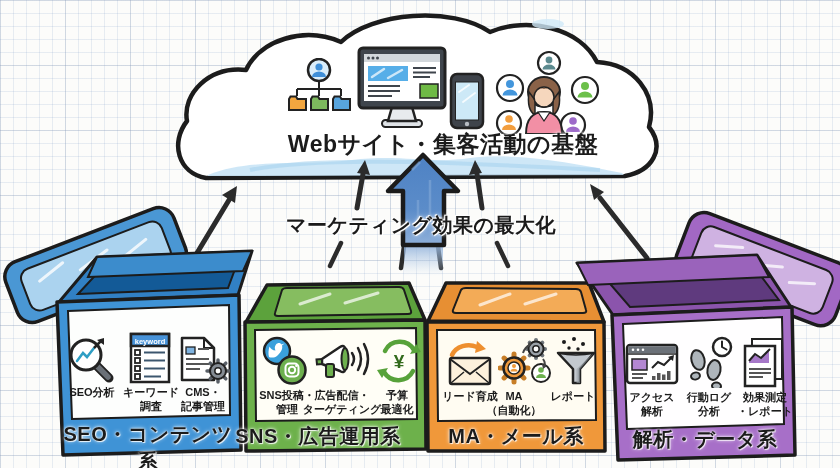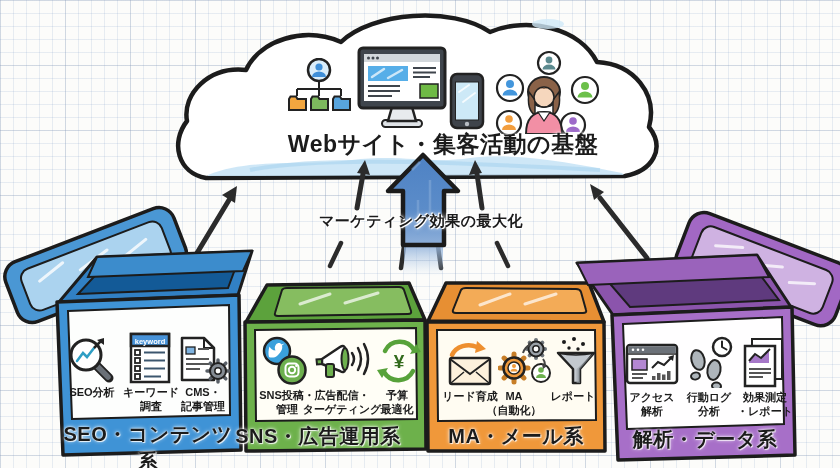--- a/index.html
+++ b/index.html
@@ -12,21 +12,21 @@
       linear-gradient(rgba(150,165,185,.28) 1px, transparent 1px),
       linear-gradient(90deg, rgba(130,160,200,.18) 1px, transparent 1px),
       linear-gradient(rgba(130,160,200,.18) 1px, transparent 1px);
     background-size:65px 65px,65px 65px,13px 13px,13px 13px;
     padding-left:44px;
   }
   .scene{position:absolute;left:0;top:0;z-index:1;}
   .txt{position:absolute;z-index:3;color:#1b1b1b;text-align:center;}
   .cloud-title{font-size:23px;font-weight:bold;letter-spacing:.5px;
     text-shadow:0 0 3px #fff,0 0 5px #fff;}
-  .center-label{font-size:15px;font-weight:bold;letter-spacing:.5px;
+  .center-label{font-size:20px;font-weight:bold;letter-spacing:.5px;
     text-shadow:0 0 3px #fff,0 0 5px #fff,1px 1px 0 #fff,-1px -1px 0 #fff;}
   .box-title{font-size:20px;font-weight:bold;letter-spacing:.5px;
     text-shadow:0 0 2px #fff,0 0 4px rgba(255,255,255,.9),1px 1px 0 rgba(255,255,255,.7);}
   .item-label{font-size:11px;font-weight:bold;line-height:1.25;white-space:pre-line;}
   .icon{position:absolute;z-index:3;}
 </style>
 </head>
 <body>
 
 <div class="canvas">

